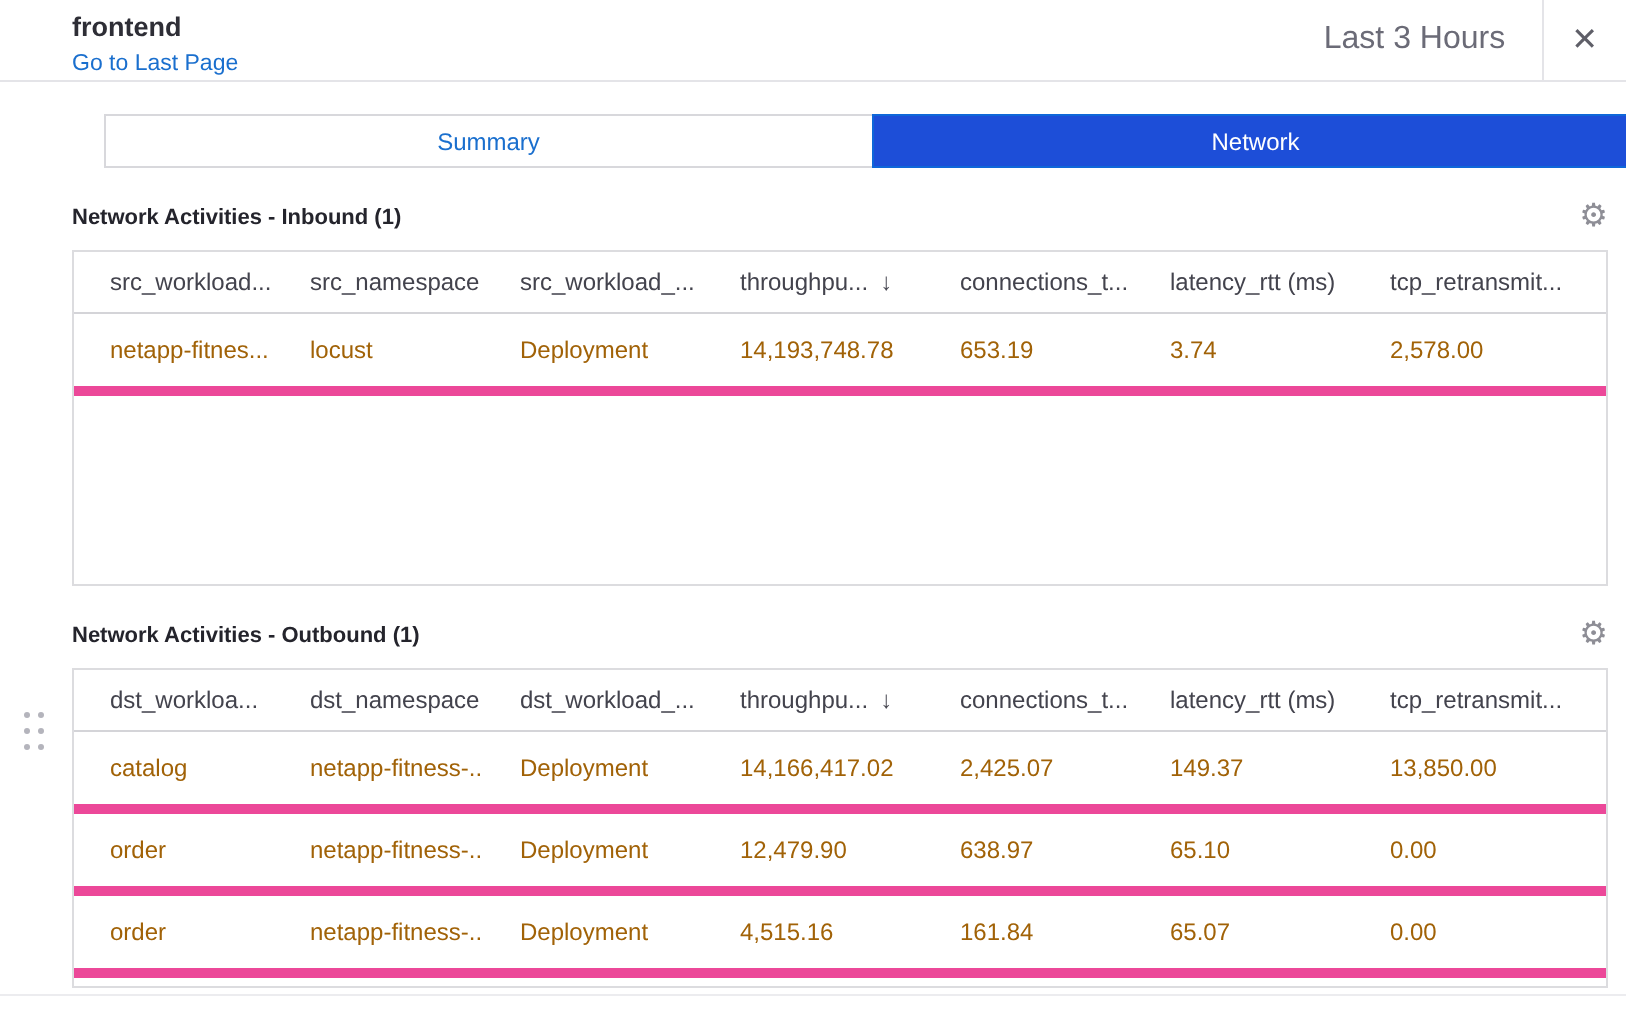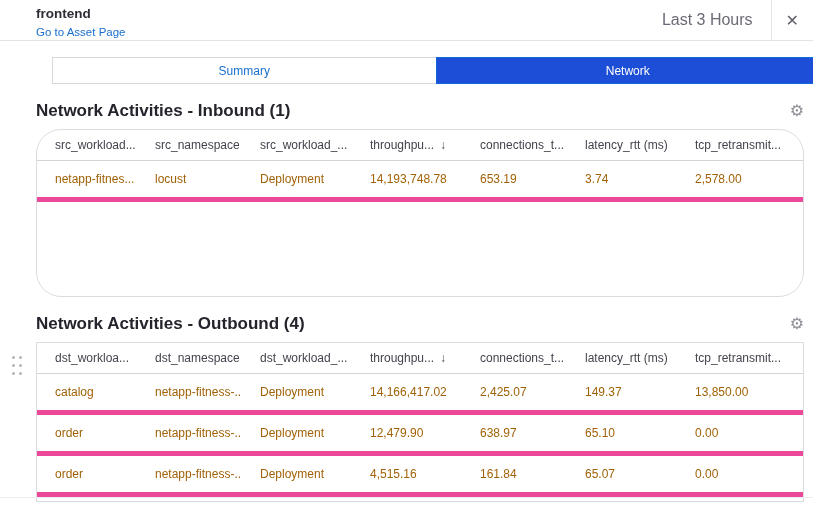--- a/index.html
+++ b/index.html
@@ -49,29 +49,29 @@
   }
   .tab:first-child { margin-left: 0; }
   .tab.active { background: #1d4ed8; border-color: #0f67d9; color: #ffffff; z-index: 1; }
 
   
   .content { margin-left: 36px; width: 768px; }
   .sec-head {
     display: flex; justify-content: space-between; align-items: center;
     margin-top: 17px; margin-bottom: 8px;
   }
-  .sec-title { font-size: 17px; font-weight: bold; color: #24242c; }
+  .sec-title { font-size: 11px; font-weight: bold; color: #24242c; }
   .gear { font-size: 16px; color: #8e8e96; cursor: pointer; line-height: 1; }
 
   .tblbox {
     border: 1px solid #dcdcdf;
     background: #fff;
     overflow: hidden;
   }
-  .tblbox.inbound { height: 168px; border-radius: 25px; }
+  .tblbox.inbound { height: 168px; }
   .tblbox.outbound { height: 160px; }
 
   table { width: 100%; border-collapse: collapse; table-layout: fixed; }
   thead th {
     font-size: 12px; font-weight: normal; color: #43434d;
     text-align: left;
     padding: 8px 6px 8px 18px;
     border-bottom: 1px solid #d4d4d8;
     white-space: nowrap; overflow: hidden;
     cursor: pointer;
@@ -105,21 +105,21 @@
   }
 </style>
 </head>
 <body>
 
 <div class="panel">
 
   <div class="hdr">
     <div class="hdr-left">
       <div class="title">frontend</div>
-      <a class="asset-link">Go to Asset Page</a>
+      <a class="asset-link">Go to Last Page</a>
     </div>
     <div class="hdr-right">
       <span class="time-range">Last 3 Hours</span>
       <span class="close-wrap">
         <span class="close-x">✕</span>
       </span>
     </div>
   </div>
 
   <div class="tabs">
@@ -163,21 +163,21 @@
             <td>14,193,748.78</td>
             <td>653.19</td>
             <td>3.74</td>
             <td>2,578.00</td>
           </tr>
         </tbody>
       </table>
     </div>
 
     <div class="sec-head">
-      <div class="sec-title">Network Activities - Outbound (4)</div>
+      <div class="sec-title">Network Activities - Outbound (1)</div>
       <span class="gear">⚙</span>
     </div>
     <div class="tblbox outbound">
       <table>
         <colgroup>
           <col style="width:100px">
             <col style="width:105px">
             <col style="width:110px">
           <col style="width:110px">
             <col style="width:105px">

